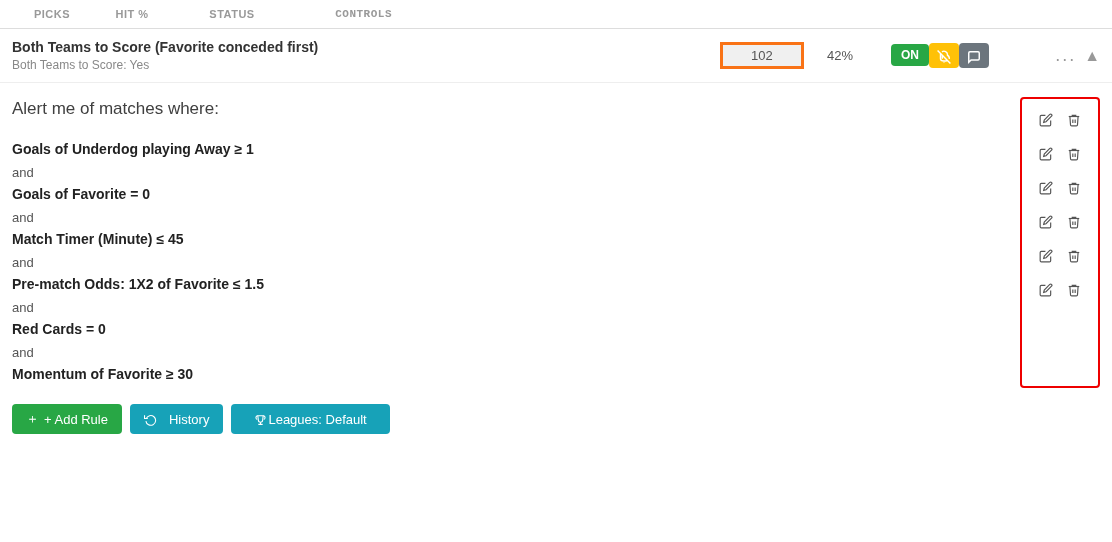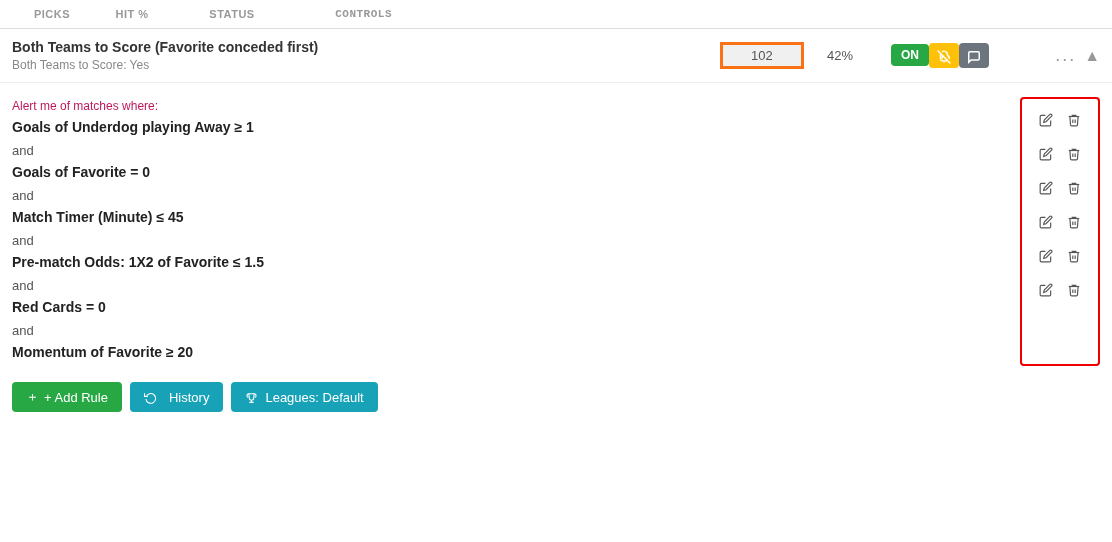--- a/index.html
+++ b/index.html
@@ -127,23 +127,23 @@
 
     
     .rule-area {
       display: flex;
       padding: 10px 12px 0 12px;
     }
     .rule-content {
       flex: 1;
     }
     .alert-text {
-      font-size: 12px;
-      color: #be185d;
-      margin-bottom: 2px;
+      font-size: 17px;
+      color: #404040;
+      margin-bottom: 18px;
       padding-top: 6px;
     }
     .rule-item {
       margin-bottom: 2px;
     }
     .rule-condition {
       font-size: 14px;
       font-weight: 700;
       color: #222;
       padding: 4px 0;
@@ -214,26 +214,26 @@
       cursor: pointer;
       display: flex;
       align-items: center;
       gap: 12px;
     }
     .btn-leagues {
       background: #17a2b8;
       color: #fff;
       border: none;
       border-radius: 4px;
-      padding: 6px 14px;
-      font-size: 13px;
-      cursor: pointer;
-      display: flex;
-      align-items: center;
-      gap: 7px;
+      padding: 6px 23px;
+      font-size: 13px;
+      cursor: pointer;
+      display: flex;
+      align-items: center;
+      gap: 1px;
     }
 
     
     svg { display: inline-block; vertical-align: middle; }
   </style>
 </head>
 <body>
 
 <div class="table-header">
   <div class="col-picks">PICKS</div>
@@ -298,21 +298,21 @@
       <div class="rule-condition">Pre-match Odds: 1X2 of Favorite ≤ 1.5</div>
     </div>
     <div class="rule-and">and</div>
 
     <div class="rule-item">
       <div class="rule-condition">Red Cards = 0</div>
     </div>
     <div class="rule-and">and</div>
 
     <div class="rule-item">
-      <div class="rule-condition">Momentum of Favorite ≥ 20</div>
+      <div class="rule-condition">Momentum of Favorite ≥ 30</div>
     </div>
   </div>
 
   <div class="rule-icons-panel">
     <div class="icon-row">
       <button class="icon-btn">
         <svg width="14" height="14" viewBox="0 0 24 24" fill="none" stroke="#555" stroke-width="2">
           <path d="M11 4H4a2 2 0 0 0-2 2v14a2 2 0 0 0 2 2h14a2 2 0 0 0 2-2v-7"></path>
           <path d="M18.5 2.5a2.121 2.121 0 0 1 3 3L12 15l-4 1 1-4 9.5-9.5z"></path>
         </svg>

